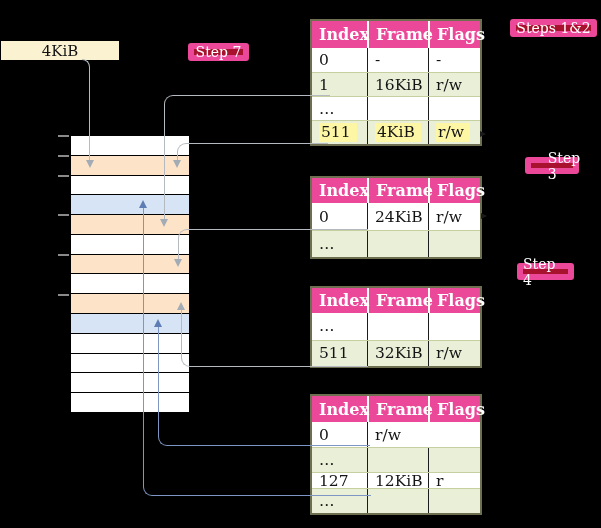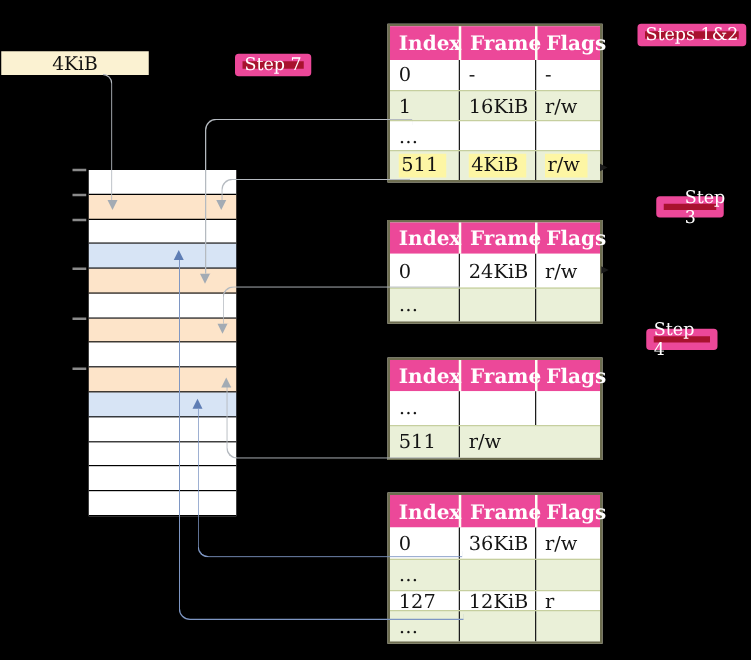--- a/index.html
+++ b/index.html
@@ -157,32 +157,32 @@
         <div class="pt-hcell c2">Frame</div>
         <div class="pt-hcell c3">Flags</div>
       </div>
       <div class="pt-row" style="height: 26.5px; background: rgb(255, 255, 255);">
         <div class="pt-cell c1">…</div>
         <div class="pt-cell c2"></div>
         <div class="pt-cell c3"></div>
       </div>
       <div class="pt-row" style="height: 26.5px; background: rgb(234, 240, 216);">
         <div class="pt-cell c1">511</div>
+        <div class="pt-cell c2">32KiB</div>
         <div class="pt-cell c3">r/w</div>
       </div>
     </div>
   <div class="pt" id="pt3" style="top: 394px;">
       <div class="pt-head" style="height: 26px;">
         <div class="pt-hcell c1">Index</div>
         <div class="pt-hcell c2">Frame</div>
         <div class="pt-hcell c3">Flags</div>
       </div>
       <div class="pt-row" style="height: 25px; background: rgb(255, 255, 255);">
         <div class="pt-cell c1">0</div>
-        <div class="pt-cell c2">36KiB</div>
         <div class="pt-cell c3">r/w</div>
       </div>
       <div class="pt-row" style="height: 25px; background: rgb(234, 240, 216);">
         <div class="pt-cell c1">…</div>
         <div class="pt-cell c2"></div>
         <div class="pt-cell c3"></div>
       </div>
       <div class="pt-row" style="height: 16px; background: rgb(255, 255, 255);">
         <div class="pt-cell c1">127</div>
         <div class="pt-cell c2">12KiB</div>

